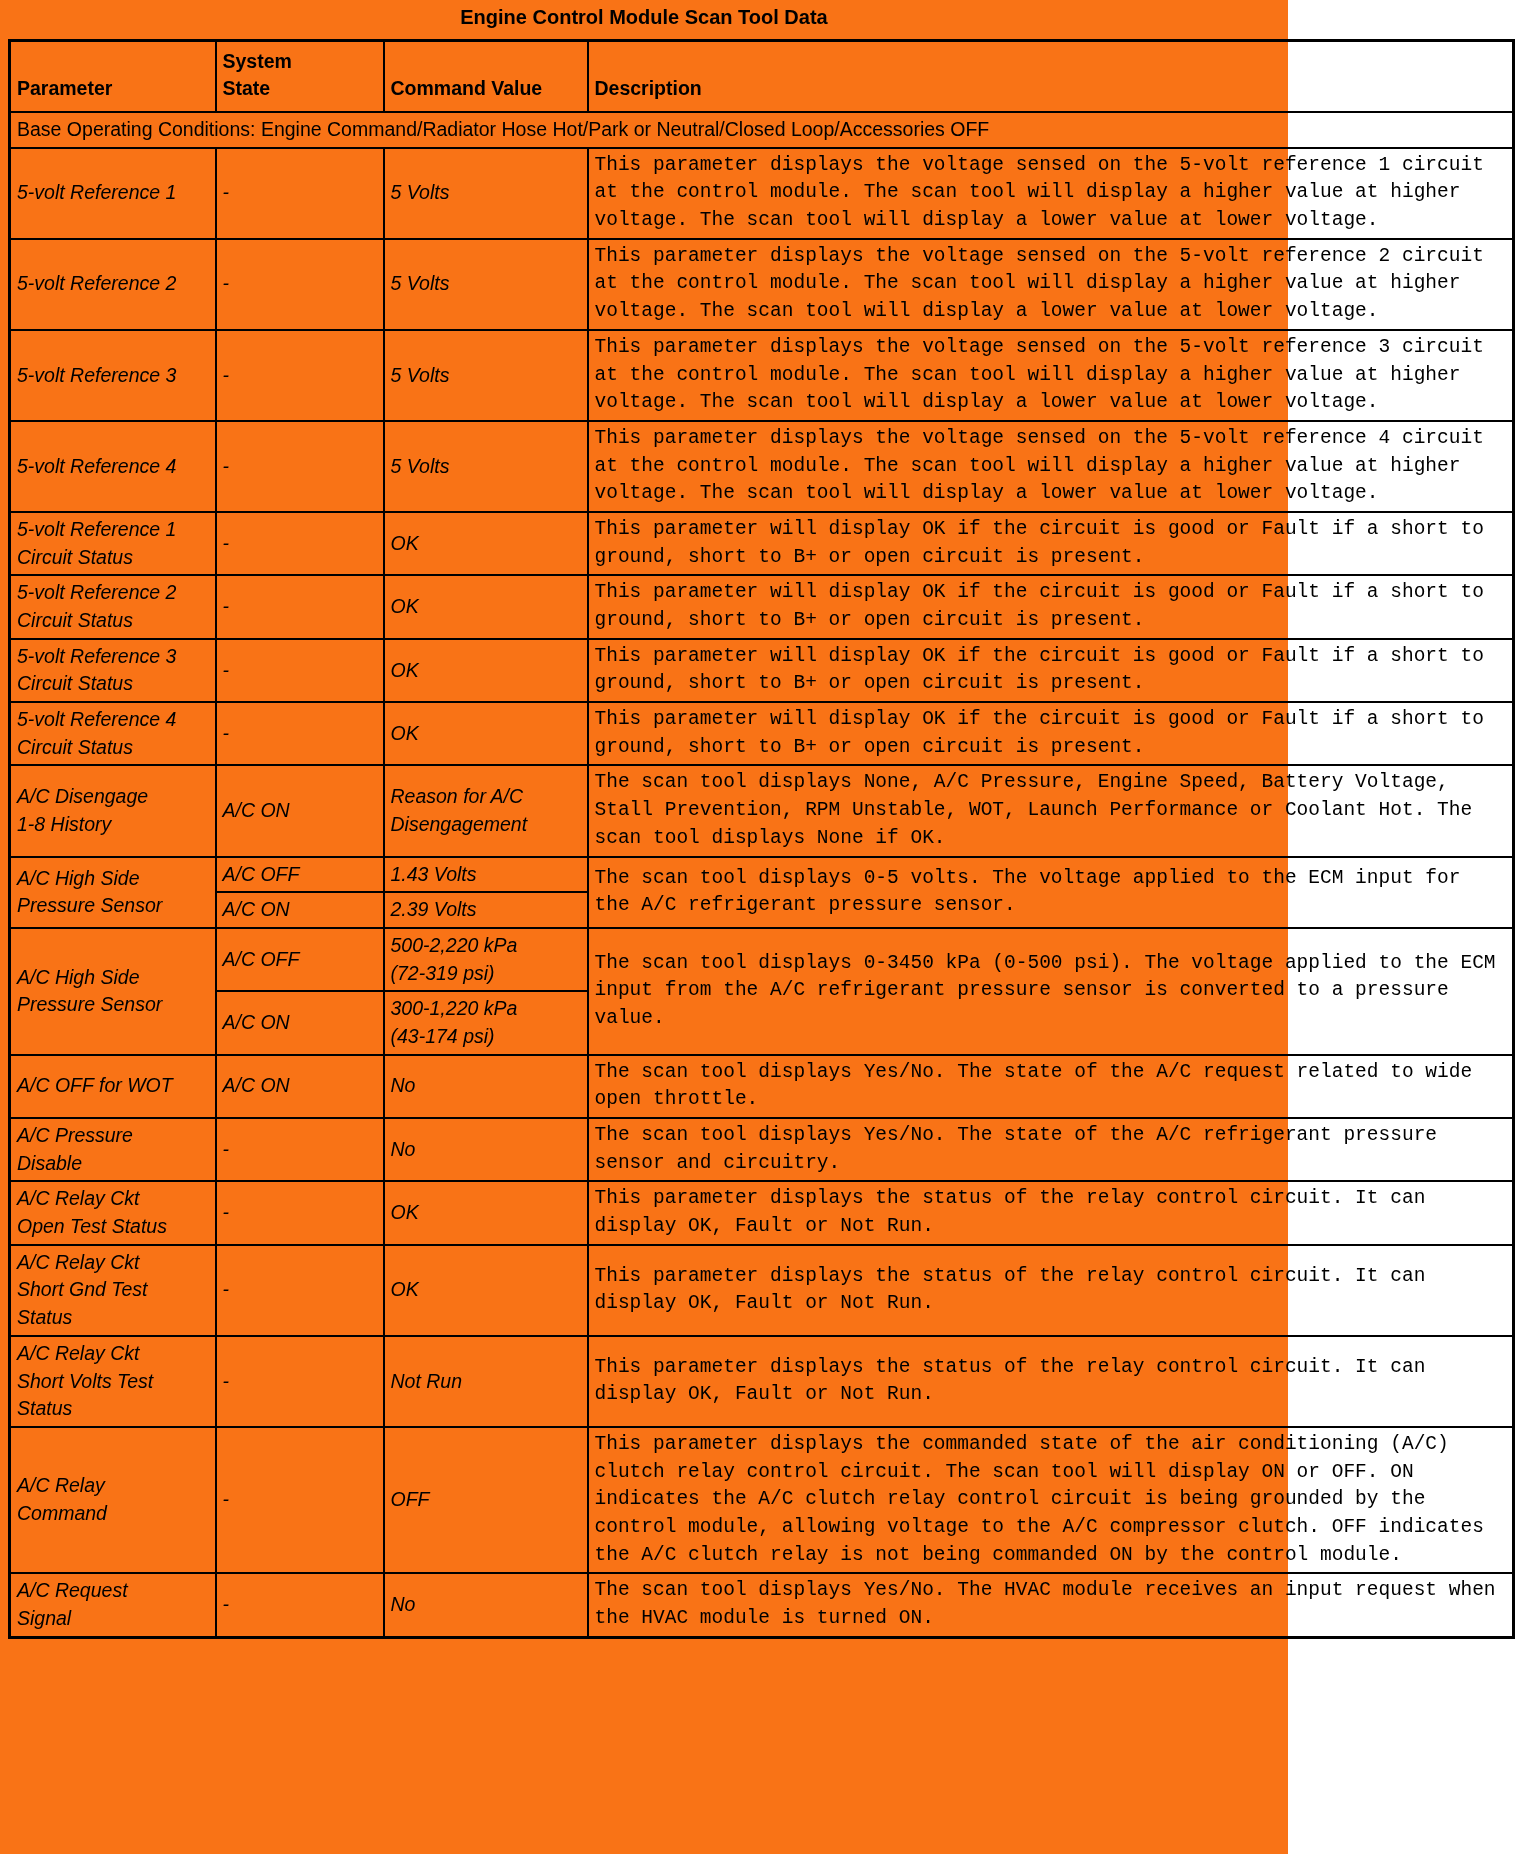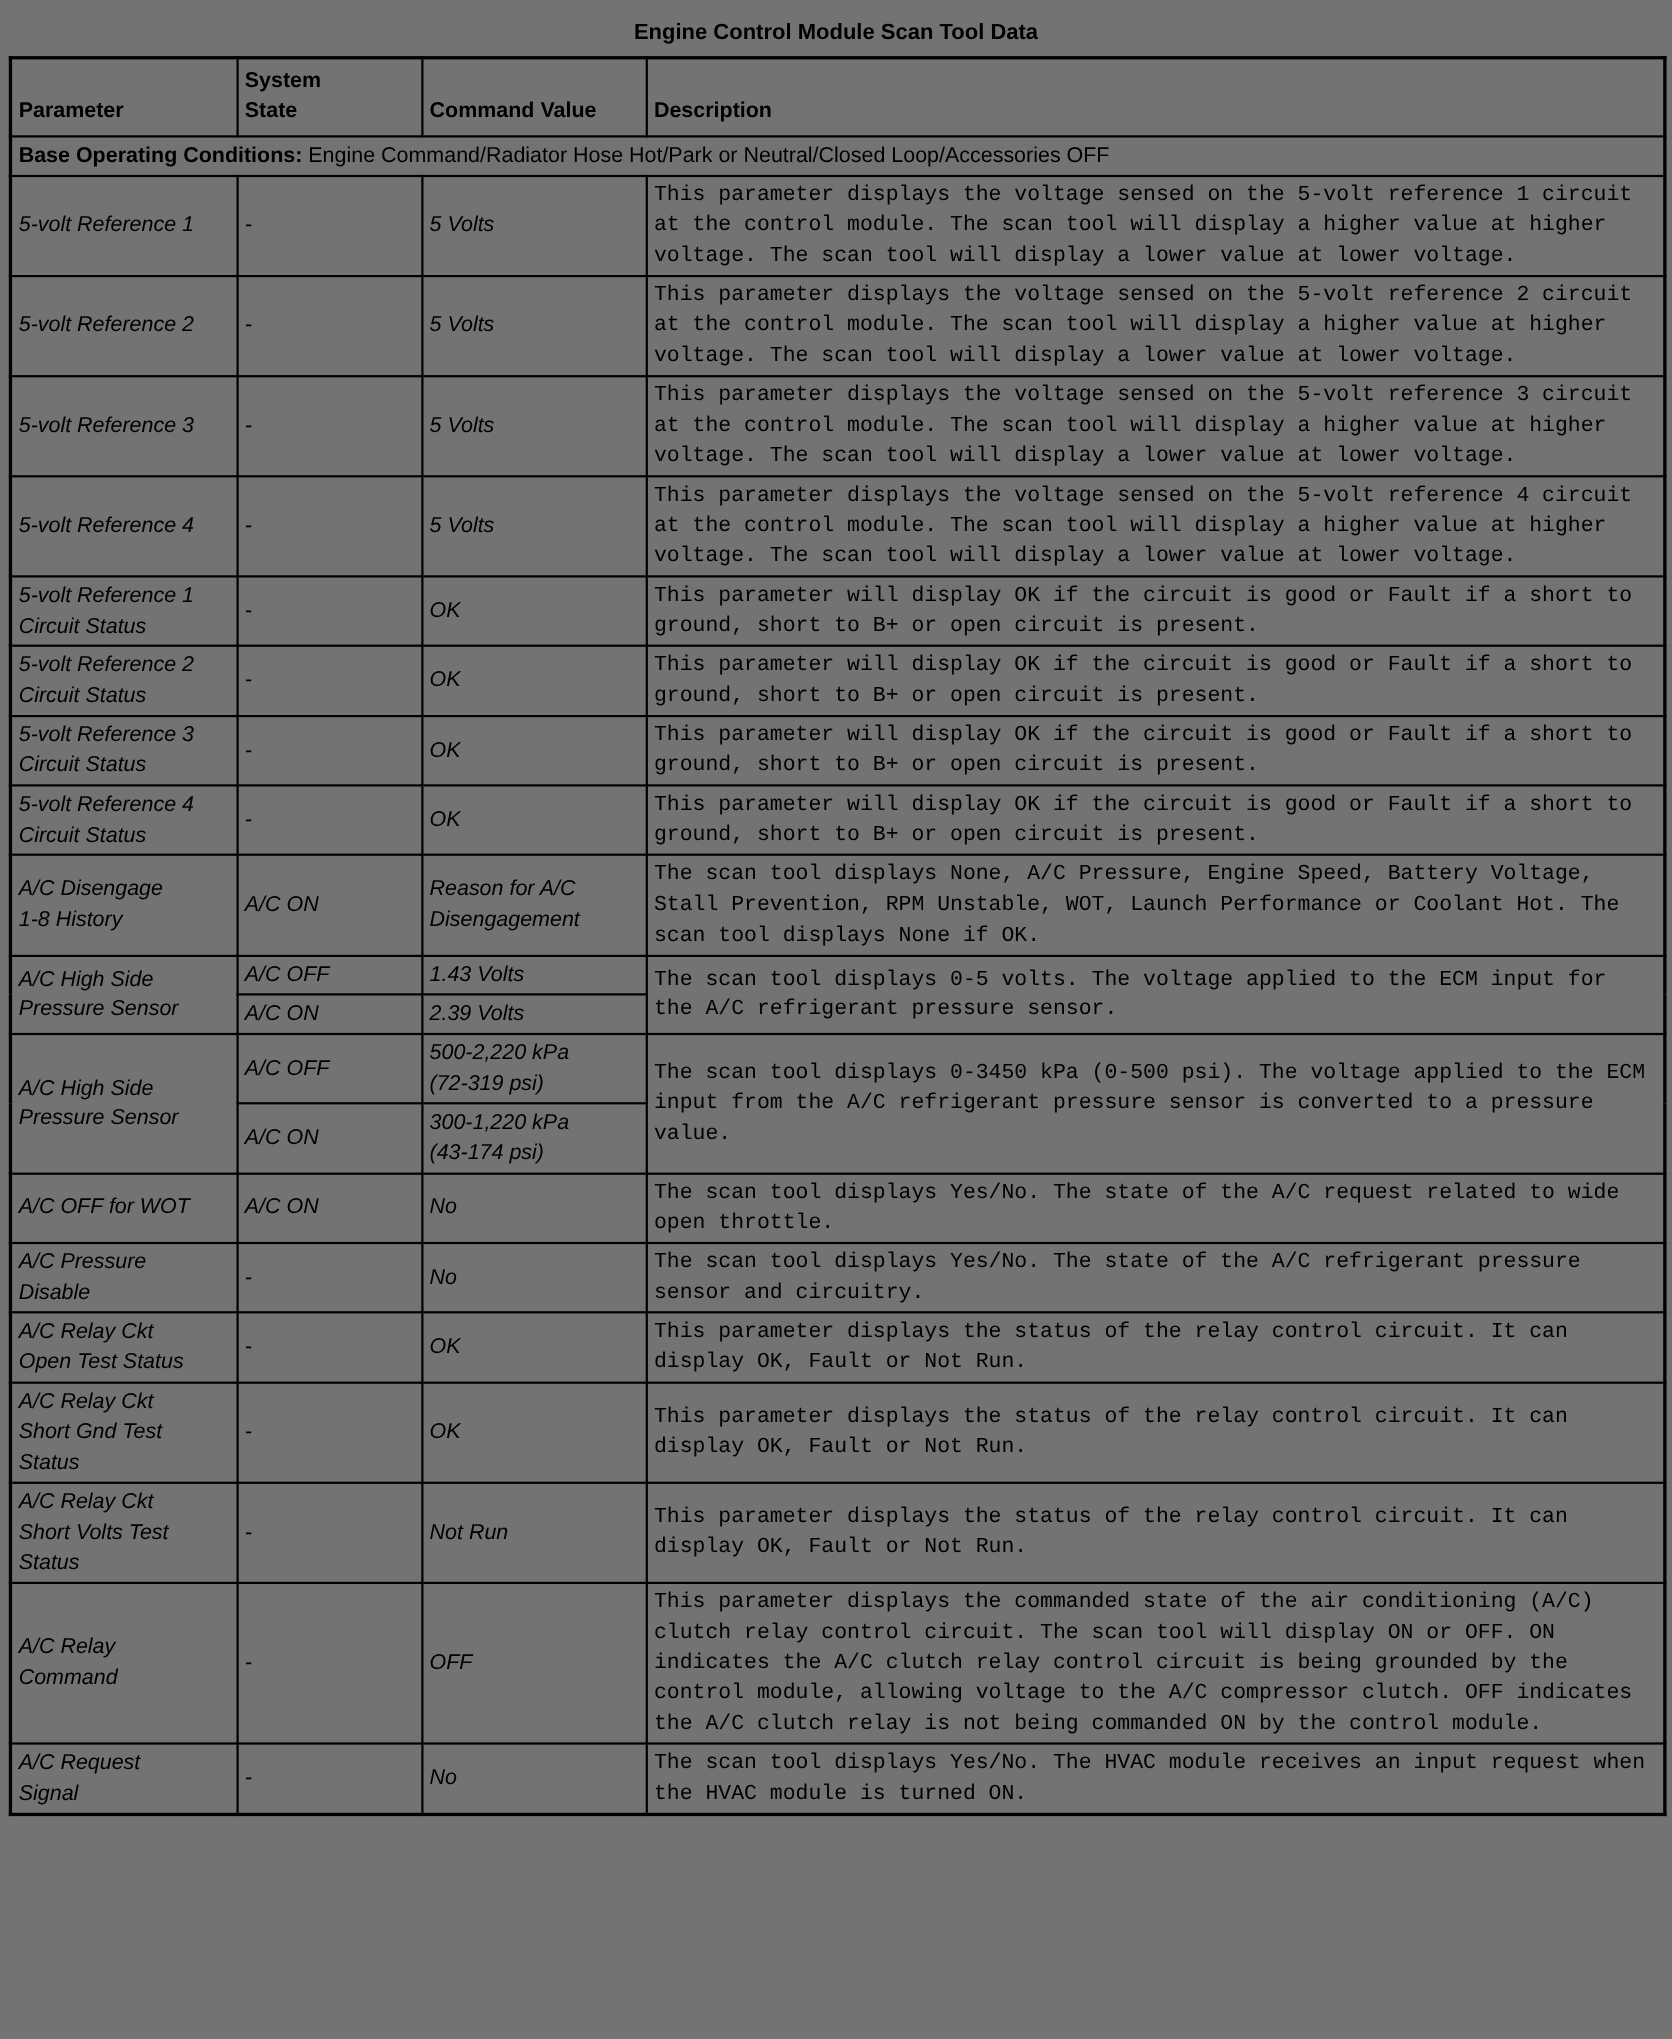--- a/index.html
+++ b/index.html
@@ -3,25 +3,25 @@
 <meta charset="utf-8">
 <style>
   html, body {
     margin: 0;
     padding: 0;
     background: #ffffff;
     color: #000000;
     font-family: "Liberation Sans", sans-serif;
   }
   .page {
-    width: 1520px;
+    width: 1288px;
     min-height: 1854px;
     box-sizing: border-box;
-    padding: 16px 8px 8px 8px;
-    background: #737373;
+    padding: 4px 8px 8px 8px;
+    background: #f97316;
   }
   .doc-title {
     text-align: center;
     font-weight: bold;
     font-size: 20px;
     margin: 2px 0 10px 0;
   }
   table.scan-table {
     border-collapse: collapse;
     width: 1504px;
@@ -43,21 +43,21 @@
     font-weight: bold;
     height: 58px;
     padding-bottom: 8px;
     white-space: pre-line;
   }
   td.base-row {
     font-weight: normal;
     padding-top: 4px;
     padding-bottom: 4px;
   }
-  td.base-row .base-label { font-weight: bold; }
+  td.base-row .base-label { font-weight: normal; }
   td.param-cell, td.state-cell, td.value-cell {
     white-space: pre-line;
     font-style: italic;
   }
   td.desc-cell { padding-right: 8px; font-family: Liberation Mono, monospace; }
 </style>
 </head>
 <body>
 
 <div class="page">

